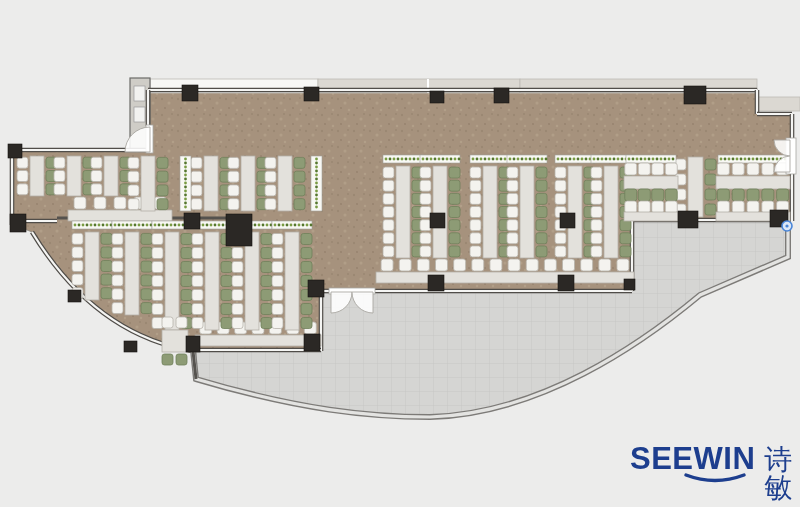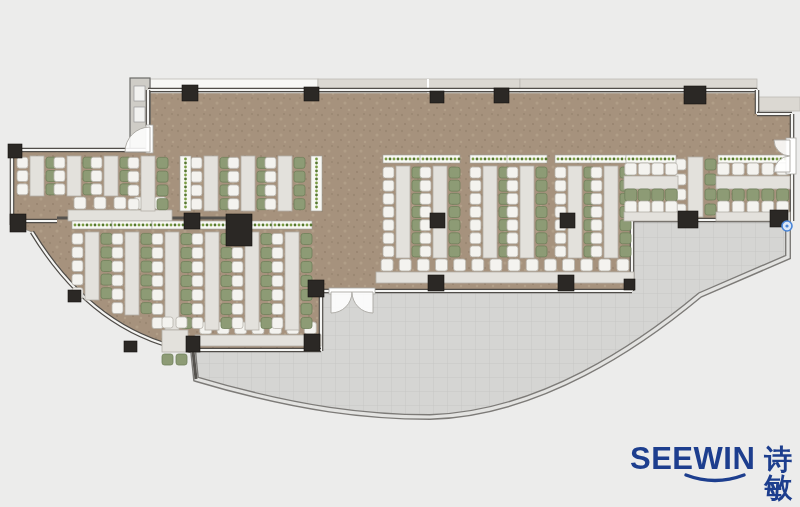--- a/index.html
+++ b/index.html
@@ -1,21 +1,21 @@
 <!DOCTYPE html>
 <html><head>
 <meta charset="utf-8">
 <style>
   html,body{margin:0;padding:0;}
   body{width:800px;height:507px;overflow:hidden;background:#ececeb;font-family:"Liberation Sans",sans-serif;}
   .stage{position:relative;width:800px;height:507px;}
   svg{position:absolute;left:0;top:0;}
   .logo{position:absolute;left:630px;top:443px;display:flex;align-items:baseline;color:#1d3e8e;}
   .logo-en{font-family:"Liberation Sans",sans-serif;font-weight:bold;font-size:31px;letter-spacing:.5px;line-height:1;text-align:center;}
-  .logo-cn{font-family:"DejaVu Sans",sans-serif;font-weight:bold;font-size:28px;margin-left:9px;line-height:1;}
+  .logo-cn{font-family:"DejaVu Sans",sans-serif;font-weight:normal;font-size:28px;margin-left:9px;line-height:1;}
   .swoosh{position:absolute;left:54px;top:30px;width:62px;height:12px;}
 </style>
 </head>
 <body>
 
 <div class="stage">
   <svg id="plan" width="800" height="507" viewBox="0 0 800 507">
       <defs>
         <pattern id="pfloor" width="16" height="16" patternUnits="userSpaceOnUse">
           <rect width="16" height="16" fill="#a6927d"></rect>

